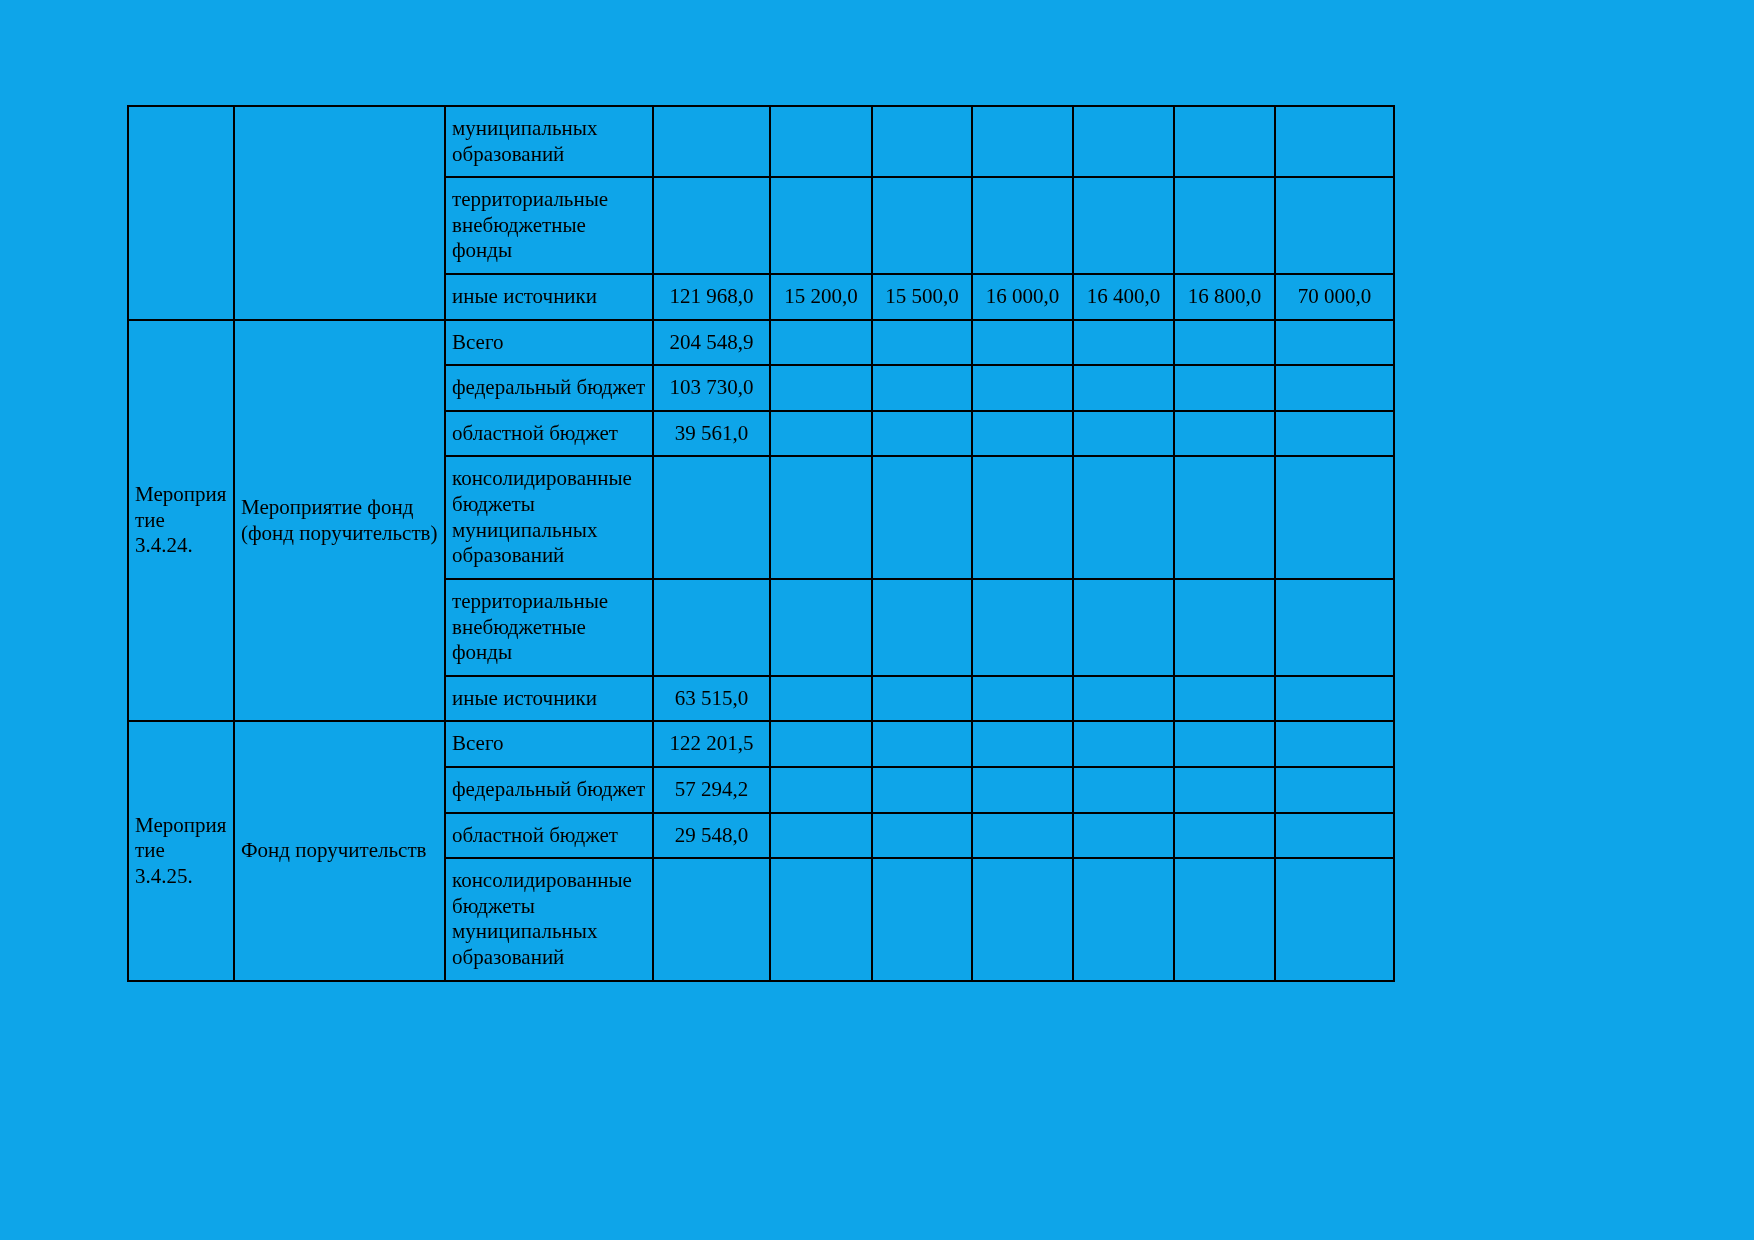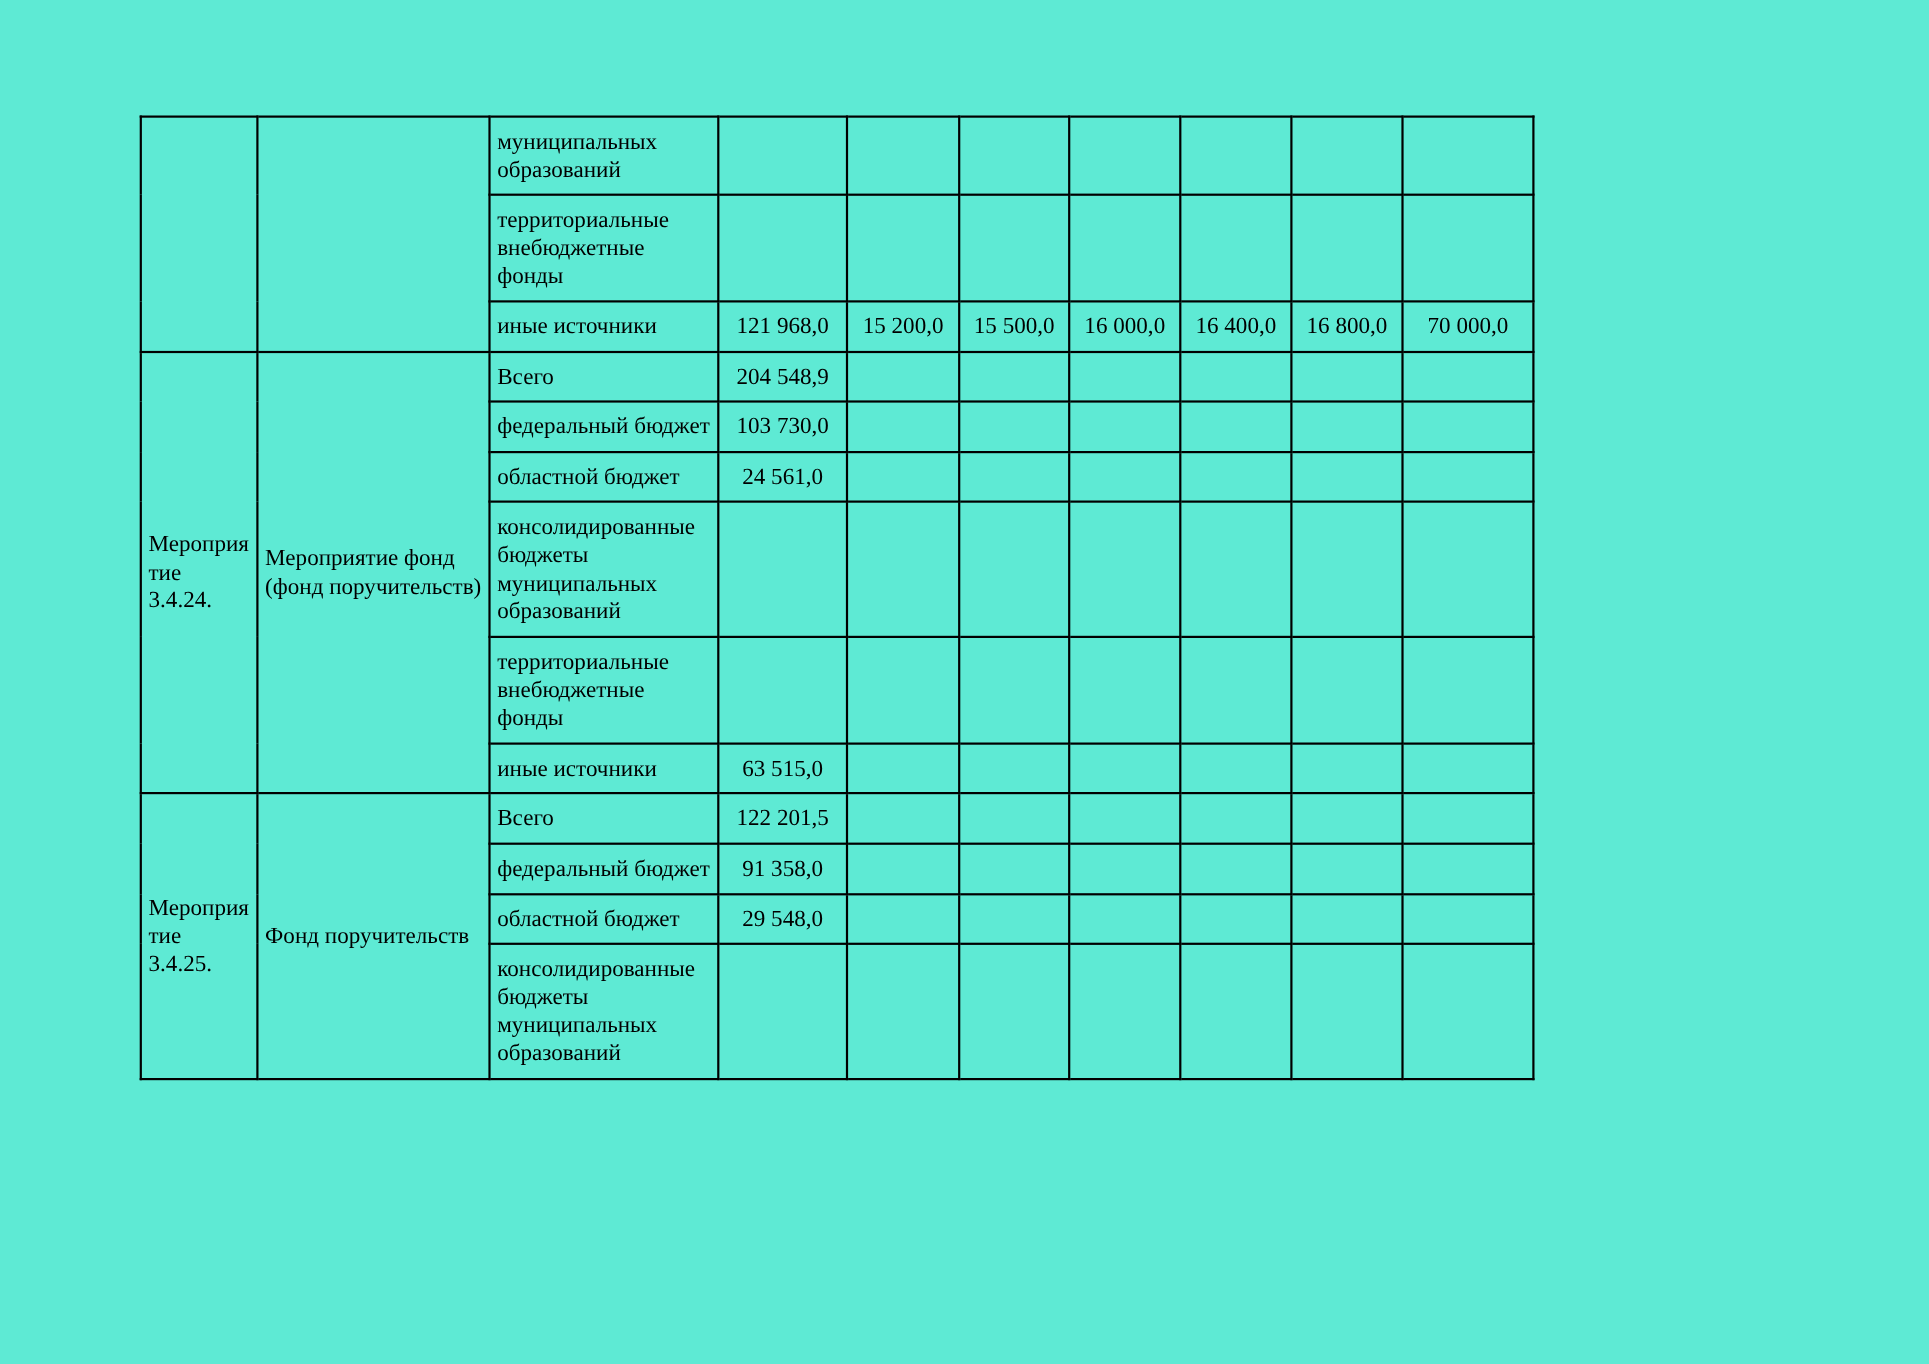--- a/index.html
+++ b/index.html
@@ -4,21 +4,21 @@
 <style>
   html, body {
     margin: 0;
     padding: 0;
     background: #ffffff;
   }
   .page {
     position: relative;
     width: 1754px;
     height: 1240px;
-    background: #5eead4;
+    background: #0ea5e9;
     overflow: hidden;
     font-family: "Liberation Serif", "DejaVu Serif", serif;
     color: #000000;
   }
   table.budget {
     position: absolute;
     left: 127px;
     top: 105px;
     border-collapse: collapse;
     table-layout: fixed;
@@ -113,21 +113,21 @@
           <td class="value">103 730,0</td>
           <td class="value"></td>
           <td class="value"></td>
           <td class="value"></td>
           <td class="value"></td>
           <td class="value"></td>
           <td class="value"></td>
         </tr>
         <tr>
           <td class="source">областной бюджет</td>
-          <td class="value">24 561,0</td>
+          <td class="value">39 561,0</td>
           <td class="value"></td>
           <td class="value"></td>
           <td class="value"></td>
           <td class="value"></td>
           <td class="value"></td>
           <td class="value"></td>
         </tr>
         <tr>
           <td class="source">консолидированные бюджеты муниципальных образований</td>
           <td class="value"></td>
@@ -165,21 +165,21 @@
           <td class="value">122 201,5</td>
           <td class="value"></td>
           <td class="value"></td>
           <td class="value"></td>
           <td class="value"></td>
           <td class="value"></td>
           <td class="value"></td>
         </tr>
         <tr>
           <td class="source">федеральный бюджет</td>
-          <td class="value">91 358,0</td>
+          <td class="value">57 294,2</td>
           <td class="value"></td>
           <td class="value"></td>
           <td class="value"></td>
           <td class="value"></td>
           <td class="value"></td>
           <td class="value"></td>
         </tr>
         <tr>
           <td class="source">областной бюджет</td>
           <td class="value">29 548,0</td>

